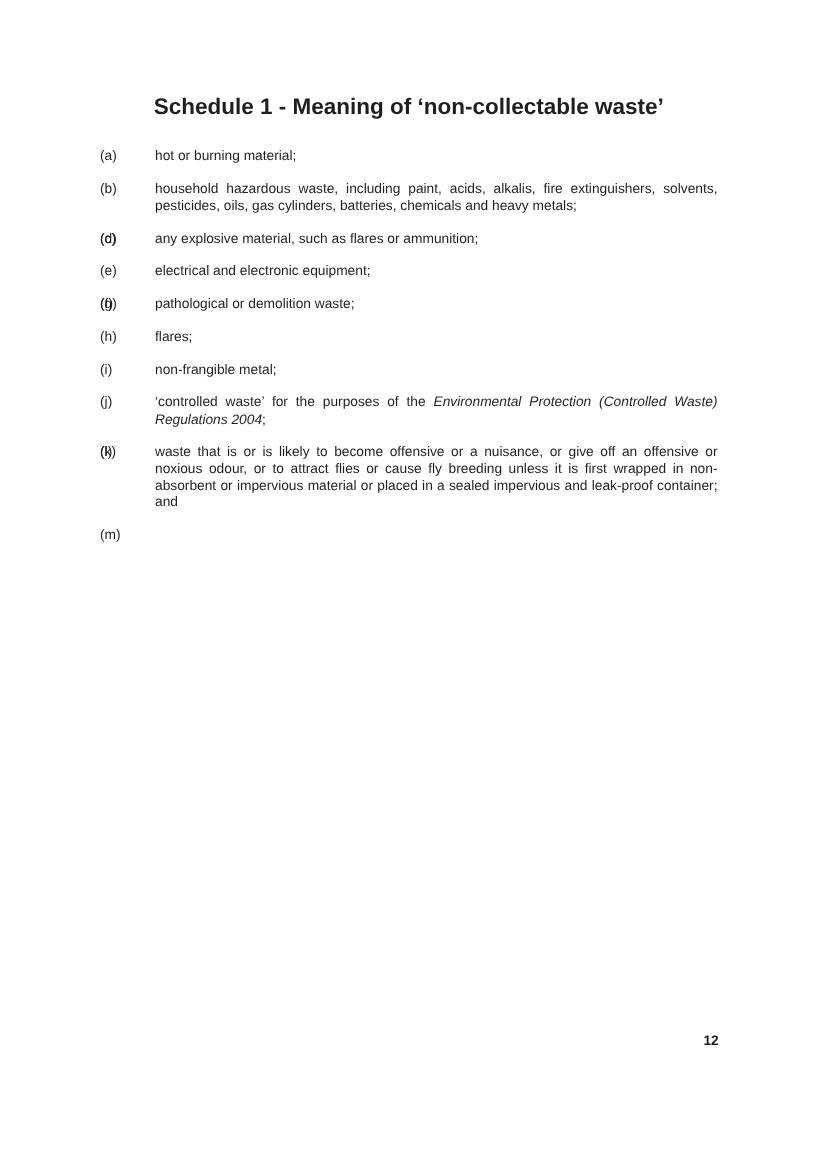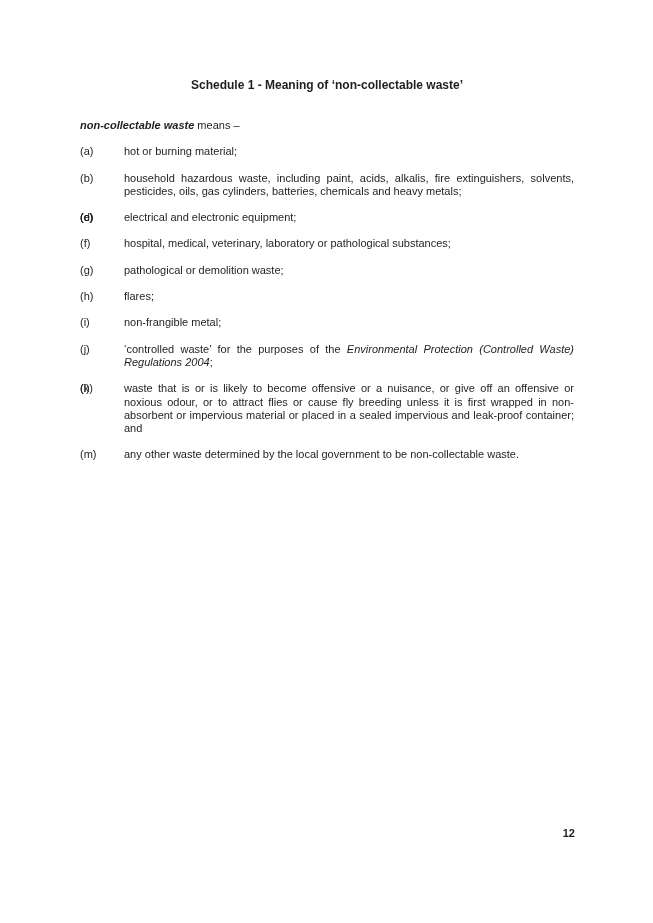--- a/index.html
+++ b/index.html
@@ -14,21 +14,21 @@
     background: #ffffff;
     box-sizing: border-box;
     padding: 78px 79px 0 80px;
     font-family: "Liberation Sans", "DejaVu Sans", sans-serif;
     font-size: 11px;
     line-height: 13.3px;
     color: #1f1f1f;
     overflow: hidden;
   }
   .title {
-    font-size: 12px;
+    font-size: 18px;
     font-weight: bold;
     text-align: center;
     line-height: 14px;
     margin: 0 0 27px 0;
   }
   .intro {
     margin: 0 0 13px 0;
   }
   .intro .term {
     font-weight: bold;
@@ -54,32 +54,31 @@
     right: 78px;
     font-weight: bold;
   }
 </style>
 </head>
 <body>
 
 <div class="page">
   <h1 class="title">Schedule 1 - Meaning of ‘non-collectable waste’</h1>
 
-  <p class="intro"><span class="term">non-collectable waste</span><span> means –</span></p>
 
   <div class="list">
       <div class="item"><span class="label">(a)</span><span class="text"><span>hot or burning material;</span></span></div>
       <div class="item"><span class="label">(b)</span><span class="text"><span>household hazardous waste, including paint, acids, alkalis, fire extinguishers, solvents, pesticides, oils, gas cylinders, batteries, chemicals and heavy metals;</span></span></div>
       <div class="item"><span class="label">(c)</span></div>
-      <div class="item"><span class="label">(d)</span></div>
+      <div class="item"><span class="label">(d)</span><span class="text"><span>any explosive material, such as flares or ammunition;</span></span></div>
       <div class="item"><span class="label">(e)</span><span class="text"><span>electrical and electronic equipment;</span></span></div>
-      <div class="item"><span class="label">(f)</span><span class="text"><span>hospital, medical, veterinary, laboratory or pathological substances;</span></span></div>
+      <div class="item"><span class="label">(f)</span></div>
       <div class="item"><span class="label">(g)</span><span class="text"><span>pathological or demolition waste;</span></span></div>
       <div class="item"><span class="label">(h)</span><span class="text"><span>flares;</span></span></div>
       <div class="item"><span class="label">(i)</span><span class="text"><span>non-frangible metal;</span></span></div>
       <div class="item"><span class="label">(j)</span><span class="text"><span>‘controlled waste’ for the purposes of the </span><span class="em">Environmental Protection (Controlled Waste) Regulations 2004</span><span>;</span></span></div>
       <div class="item"><span class="label">(k)</span></div>
       <div class="item"><span class="label">(l)</span><span class="text"><span>waste that is or is likely to become offensive or a nuisance, or give off an offensive or noxious odour, or to attract flies or cause fly breeding unless it is first wrapped in non-absorbent or impervious material or placed in a sealed impervious and leak-proof container; and</span></span></div>
-      <div class="item"><span class="label">(m)</span><span class="text"><span>any other waste determined by the local government to be non-collectable waste.</span></span></div>
+      <div class="item"><span class="label">(m)</span></div>
     </div>
 
   <div class="page-number">12</div>
 </div>
 
 </body></html>

